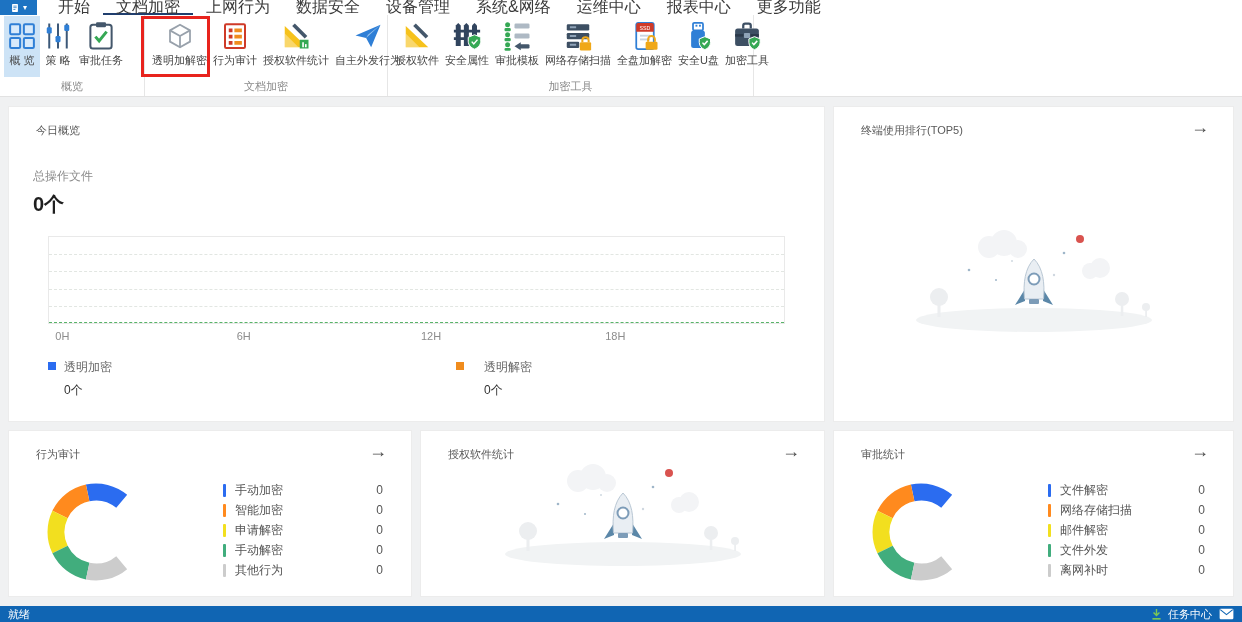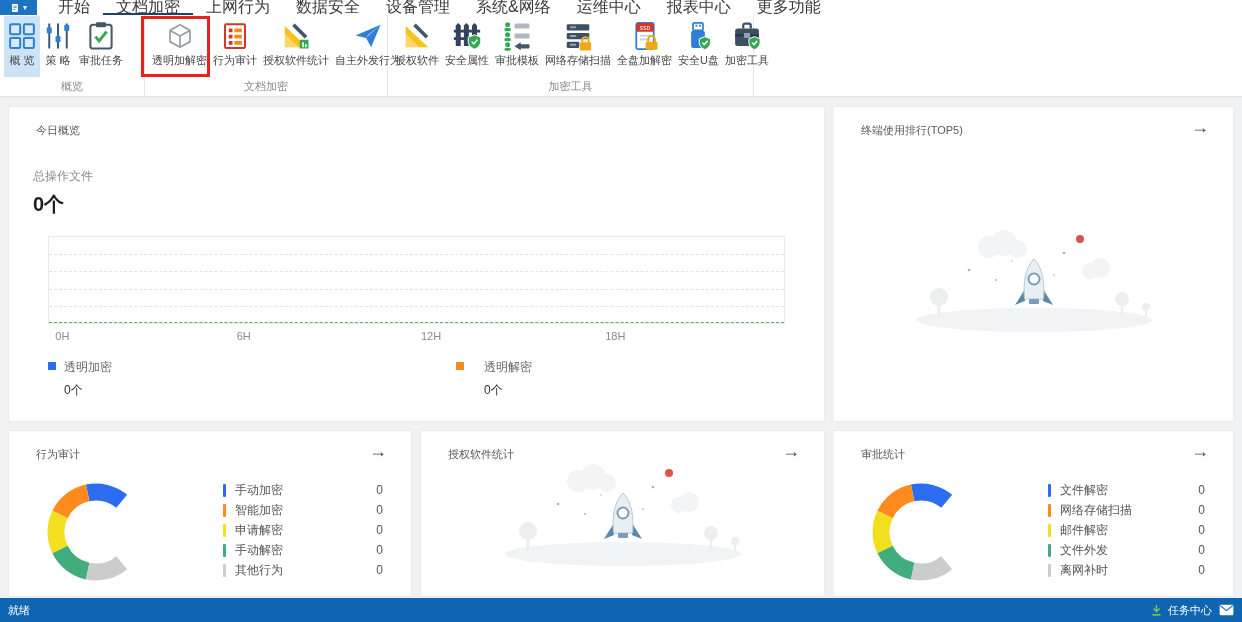--- a/index.html
+++ b/index.html
@@ -60,21 +60,21 @@
   .dn-row { display:flex; align-items:center; height:20px; cursor:pointer; }
   .dn-marker { width:3px; height:13px; border-radius:1px; flex:none; }
   .dn-label { flex:1; margin-left:9px; font-size:12px; color:#555; white-space:nowrap; }
   .dn-value { font-size:12px; color:#555; }
 
   .illu { position:absolute; }
   .card-terminal .illu { left:60px; top:118px; }
   .card-auth .illu { left:62px; top:28px; }
 
   
-  .statusbar { position:absolute; bottom:0; left:0; right:0; height:16px; background:#1065b3; color:#fff; font-size:11px; display:flex; align-items:center; justify-content:space-between; padding:12px 8px; }
+  .statusbar { position:absolute; bottom:0; left:0; right:0; height:16px; background:#1065b3; color:#fff; font-size:11px; display:flex; align-items:center; justify-content:space-between; padding:4px 8px; }
   .sb-right { display:flex; align-items:center; gap:7px; cursor:pointer; }
   .sb-right svg { display:block; }
 </style>
 </head>
 <body>
 
 <div class="menubar">
   <div class="app-btn">
     <svg viewBox="0 0 24 24">
         <rect x="5" y="2.5" width="14" height="19" rx="1.5" fill="#fff"></rect>

